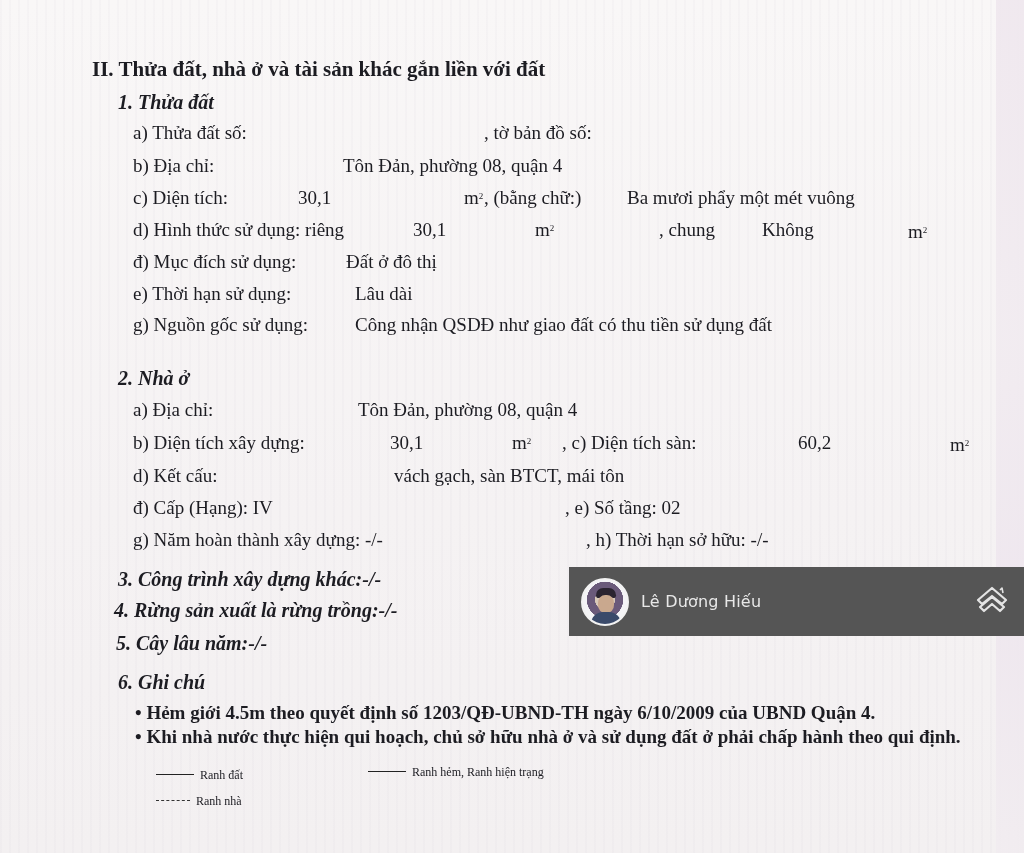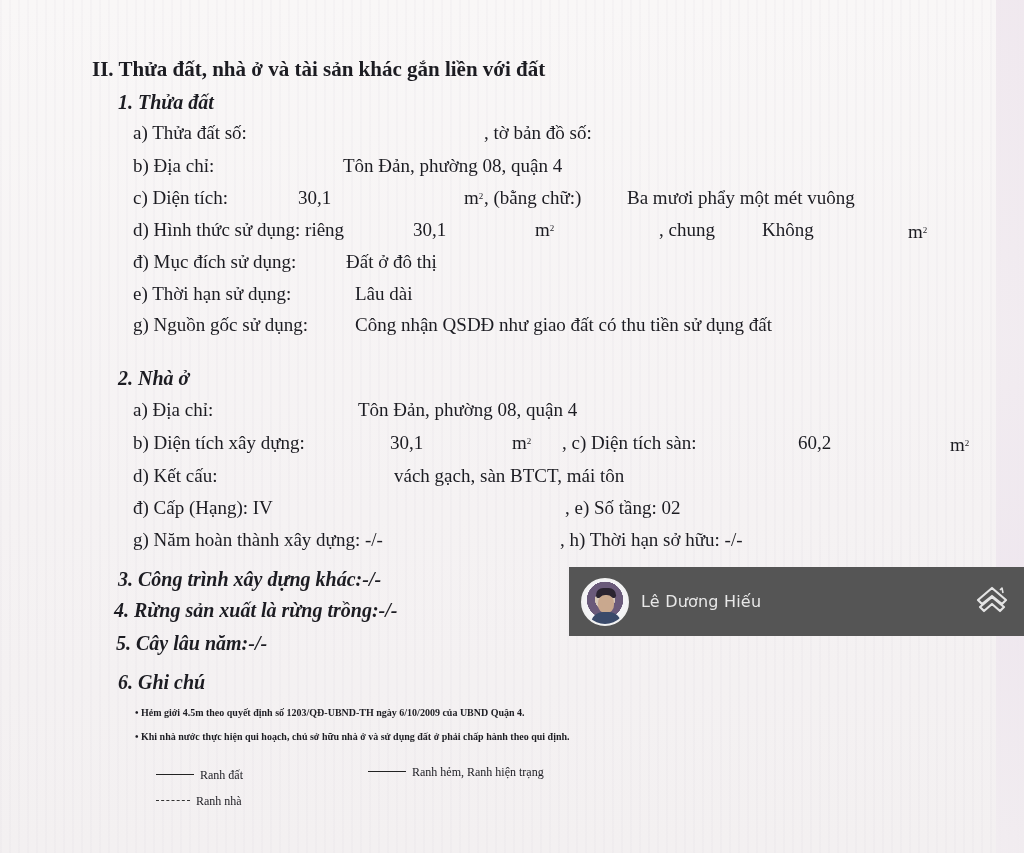--- a/index.html
+++ b/index.html
@@ -17,21 +17,21 @@
   }
   .edge-strip {
     position:absolute; right:0; top:0; width:28px; height:853px;
     background:linear-gradient(180deg,#efe7ee 0%, #f1ebf0 40%, #eee6ee 70%, #f1ecf0 100%);
     opacity:0.9;
   }
   .t { position:absolute; white-space:nowrap; font-size:19px; line-height:22px; }
   .h1 { font-weight:bold; font-size:21px;text-align:right; }
   .h2 { font-weight:bold; font-style:italic; font-size:20px; }
   .sup { font-size:9px; vertical-align:top; position:relative; top:-2px; }
-  .note { font-size:10px; font-weight:bold; line-height:18px; }
+  .note { font-size:19px; font-weight:bold; line-height:18px; }
   .legend { font-size:12px; font-weight:normal; }
   .dash-solid { display:inline-block; width:38px; border-top:1.5px solid #222; vertical-align:middle; margin-right:6px; position:relative; top:-2px; }
   .dash-dotted { display:inline-block; width:34px; border-top:1.5px dashed #333; vertical-align:middle; margin-right:6px; position:relative; top:-2px; }
 
   .overlay {
     position:absolute; left:569px; top:567px; width:455px; height:69px;
     background:#555555; display:flex; align-items:center;
     font-family:"DejaVu Sans", "Liberation Sans", sans-serif;
   }
   .avatar {
@@ -95,21 +95,21 @@
   <div class="t" style="left:798px; top:432px;">60,2</div>
   <div class="t" style="left:950px; top:434px;"><span>m</span><span class="sup">2</span></div>
 
   <div class="t" style="left:133px; top:465px;">d) Kết cấu:</div>
   <div class="t" style="left:394px; top:465px;">vách gạch, sàn BTCT, mái tôn</div>
 
   <div class="t" style="left:133px; top:497px;">đ) Cấp (Hạng): IV</div>
   <div class="t" style="left:565px; top:497px;">, e) Số tầng: 02</div>
 
   <div class="t" style="left:133px; top:529px;">g) Năm hoàn thành xây dựng: -/-</div>
-  <div class="t" style="left:560px; top:529px;">, h) Thời hạn sở hữu:  -/-</div>
+  <div class="t" style="left:586px; top:529px;">, h) Thời hạn sở hữu:  -/-</div>
 
   <div class="t h2" style="left:118px; top:568px;">3. Công trình xây dựng khác:-/-</div>
   <div class="t h2" style="left:114px; top:599px;">4. Rừng sản xuất là rừng trồng:-/-</div>
   <div class="t h2" style="left:116px; top:632px;">5. Cây lâu năm:-/-</div>
   <div class="t h2" style="left:118px; top:671px;">6. Ghi chú</div>
 
   <div class="t note" style="left:135px; top:704px;">• Hẻm giới 4.5m theo quyết định số 1203/QĐ-UBND-TH ngày 6/10/2009 của UBND Quận 4.</div>
   <div class="t note" style="left:135px; top:728px;">• Khi nhà nước thực hiện qui hoạch, chủ sở hữu nhà ở và sử dụng đất ở phải chấp hành theo qui định.</div>
 
   <div class="t legend" style="left:156px; top:764px;"><span class="dash-solid"></span><span>Ranh đất</span></div>

